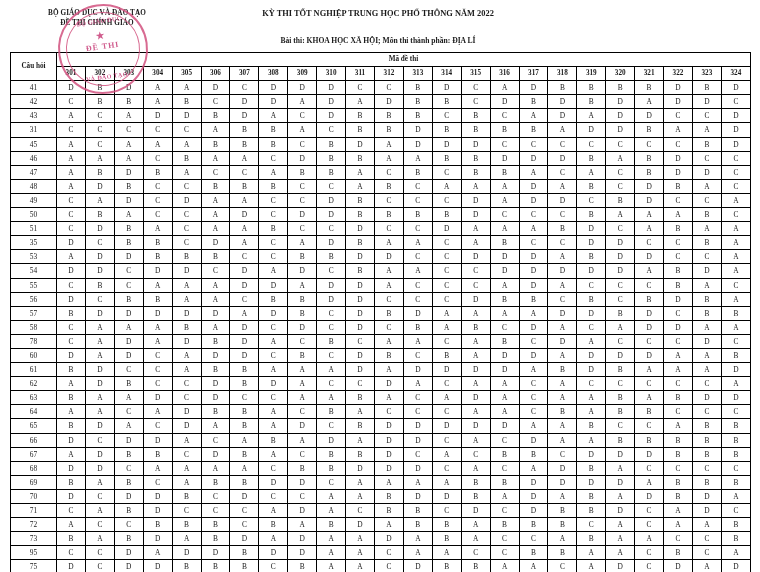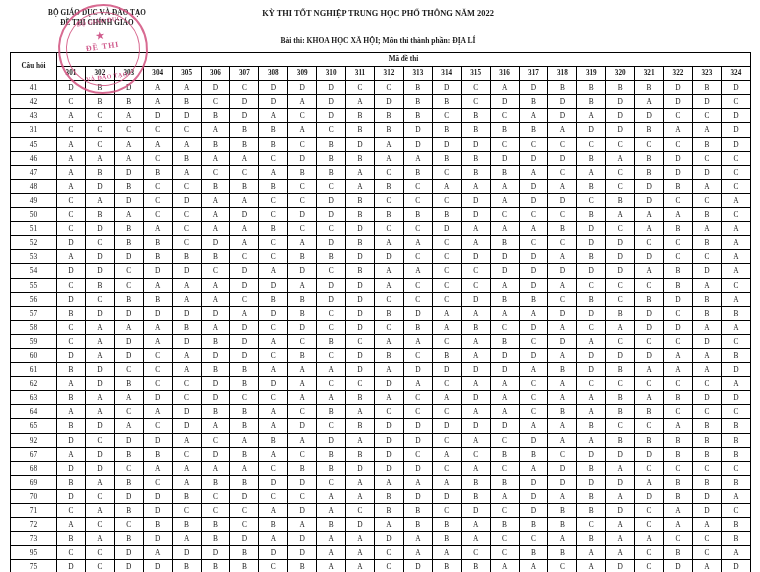--- a/index.html
+++ b/index.html
@@ -482,21 +482,21 @@
           <td>A</td>
           <td>B</td>
           <td>D</td>
           <td>C</td>
           <td>A</td>
           <td>B</td>
           <td>A</td>
           <td>A</td>
         </tr>
         <tr>
-          <td class="rowlabel">52</td>
+          <td class="rowlabel">35</td>
           <td>D</td>
           <td>C</td>
           <td>B</td>
           <td>B</td>
           <td>C</td>
           <td>D</td>
           <td>A</td>
           <td>C</td>
           <td>A</td>
           <td>D</td>
@@ -671,21 +671,21 @@
           <td>D</td>
           <td>A</td>
           <td>C</td>
           <td>A</td>
           <td>D</td>
           <td>D</td>
           <td>A</td>
           <td>A</td>
         </tr>
         <tr>
-          <td class="rowlabel">59</td>
+          <td class="rowlabel">78</td>
           <td>C</td>
           <td>A</td>
           <td>D</td>
           <td>A</td>
           <td>D</td>
           <td>B</td>
           <td>D</td>
           <td>A</td>
           <td>C</td>
           <td>B</td>
@@ -860,21 +860,21 @@
           <td>A</td>
           <td>A</td>
           <td>B</td>
           <td>C</td>
           <td>C</td>
           <td>A</td>
           <td>B</td>
           <td>B</td>
         </tr>
         <tr>
-          <td class="rowlabel">92</td>
+          <td class="rowlabel">66</td>
           <td>D</td>
           <td>C</td>
           <td>D</td>
           <td>D</td>
           <td>A</td>
           <td>C</td>
           <td>A</td>
           <td>B</td>
           <td>A</td>
           <td>D</td>

